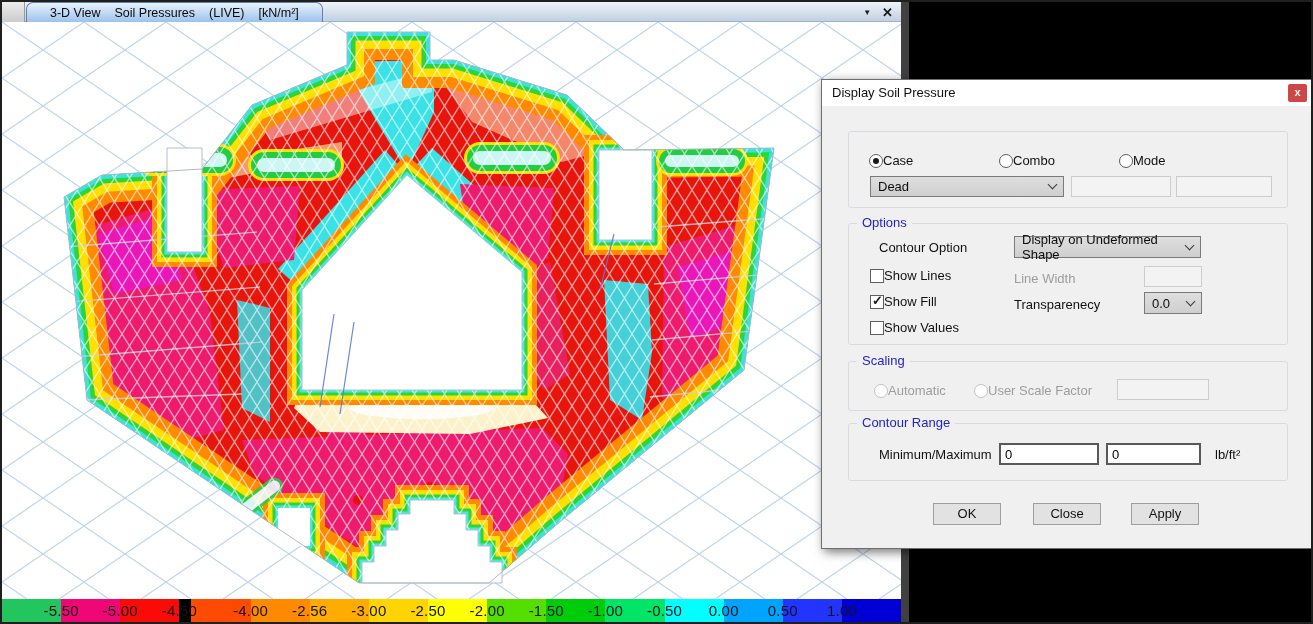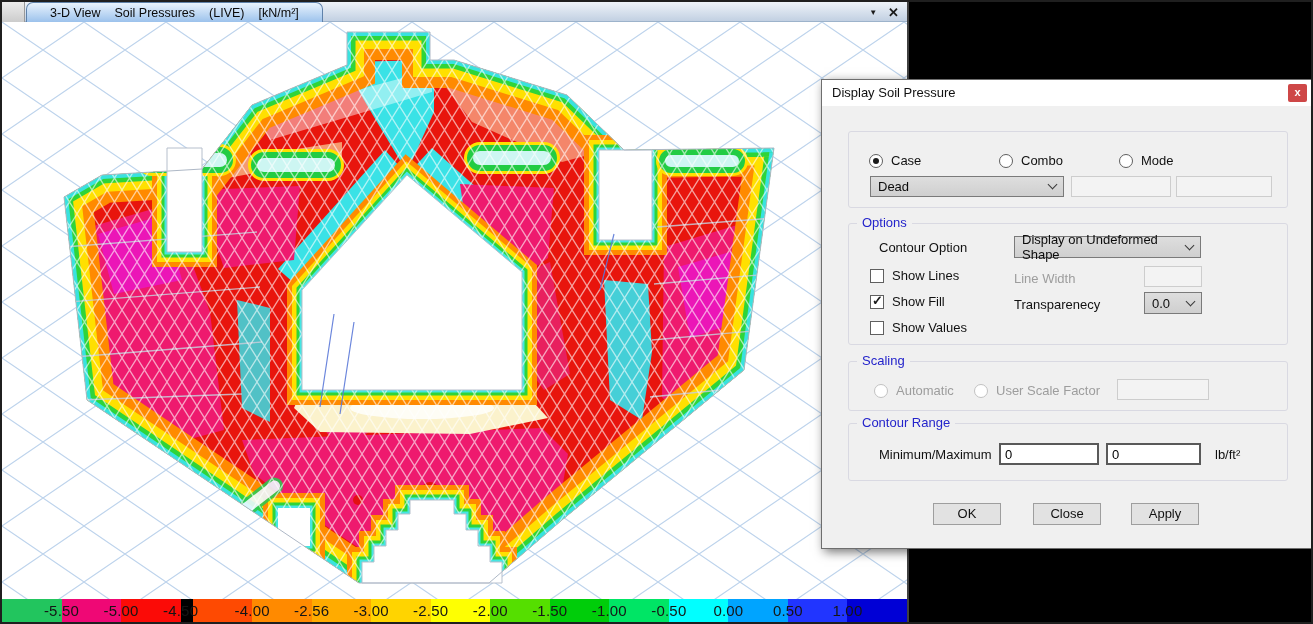--- a/index.html
+++ b/index.html
@@ -1,20 +1,20 @@
 <!DOCTYPE html>
 <html><head>
 <meta charset="utf-8">
 <style>
   *{margin:0;padding:0;box-sizing:border-box}
   html,body{background:#444;font-family:"Liberation Sans",sans-serif}
   .screen{position:relative;width:1313px;height:624px;background:#000;border:2px solid #1f1f1f;overflow:hidden}
 
   
-  .viewport{position:absolute;left:0;top:0;width:907px;height:620px;background:#fff;border-right:2px solid #404040}
+  .viewport{position:absolute;left:0;top:0;width:907px;height:620px;background:#fff;border-right:8px solid #404040}
   .tabbar{position:relative;height:20px;background:linear-gradient(#eef3f9,#c2d0e2);border-bottom:1px solid #9db3cb}
   .tabcorner{position:absolute;left:0;top:0;width:23px;height:20px;background:linear-gradient(#ececec,#cccccc);border-right:1px solid #999}
   .tab{position:absolute;left:24px;top:0;height:20px;padding:0 16px;display:flex;align-items:center;
        background:linear-gradient(#e9f3fd,#9cc2ec);border:1px solid #5f82aa;border-bottom:none;
        border-radius:7px 7px 0 0;font-size:12.5px;color:#0a0a0a}
   .tabpart{margin:0 7px;white-space:nowrap}
   .tabctrl{position:absolute;top:0;right:8px;height:20px;display:flex;align-items:center;gap:11px;color:#1a1a1a}
   .menu-glyph{font-size:8px;cursor:default}
   .close-glyph{font-size:13px;font-weight:bold;cursor:default}
   .canvas3d{position:relative;height:577px;background:#fff;overflow:hidden}
@@ -29,21 +29,21 @@
   .dialog{position:absolute;left:819px;top:77px;width:492px;height:470px;background:#f0f0f0;
           border:1px solid #6e6e6e;box-shadow:3px 3px 10px rgba(0,0,0,.55);font-size:13px;color:#111}
   .dlg-title{position:relative;height:26px;background:#fff;line-height:26px;padding-left:10px;font-size:13px;color:#101010}
   .dlg-close{position:absolute;right:5px;top:4px;width:19px;height:18px;background:#ce4747;color:#fff;
              font-size:11px;font-weight:bold;text-align:center;line-height:17px;border-radius:2px}
   .group{position:absolute;border:1px solid #d9d9e2;border-radius:3px}
   .gtitle{position:absolute;top:-9px;left:8px;background:#f0f0f0;padding:0 5px;color:#2323cb;font-size:13px;line-height:16px;white-space:nowrap}
   .abs{position:absolute}
   .lbl{font-size:13px;color:#111;white-space:nowrap}
   .lbl.dis{color:#9d9d9d}
-  .ritem{display:flex;align-items:center;gap:8px}
+  .ritem{display:flex;align-items:center;}
   .radio{width:14px;height:14px;border:1px solid #5f5f5f;border-radius:50%;background:#fff;flex:0 0 auto}
   .radio.on::after{content:"";display:block;width:6px;height:6px;margin:3px;background:#1b1b1b;border-radius:50%}
   .radio.dis{border-color:#c2c2c2}
   .cb{width:14px;height:14px;border:1px solid #5f5f5f;background:#fff;position:relative;flex:0 0 auto}
   .cb.on::after{content:"\2713";position:absolute;left:1px;top:-3px;font-size:13px;font-weight:bold;color:#1b1b1b}
   .combo{background:linear-gradient(#dedede,#cfcfcf);border:1px solid #7a7a7a;display:flex;align-items:center;
          justify-content:space-between;padding:0 7px;font-size:13px;color:#0c0c0c}
   .chev{width:7px;height:7px;border-right:1.6px solid #3a3a3a;border-bottom:1.6px solid #3a3a3a;
         transform:rotate(45deg);margin-top:-4px;flex:0 0 auto}
   .tbox{background:#fff;border:2px solid #595959;font-size:13px;padding:0 4px;font-family:inherit;color:#000}

